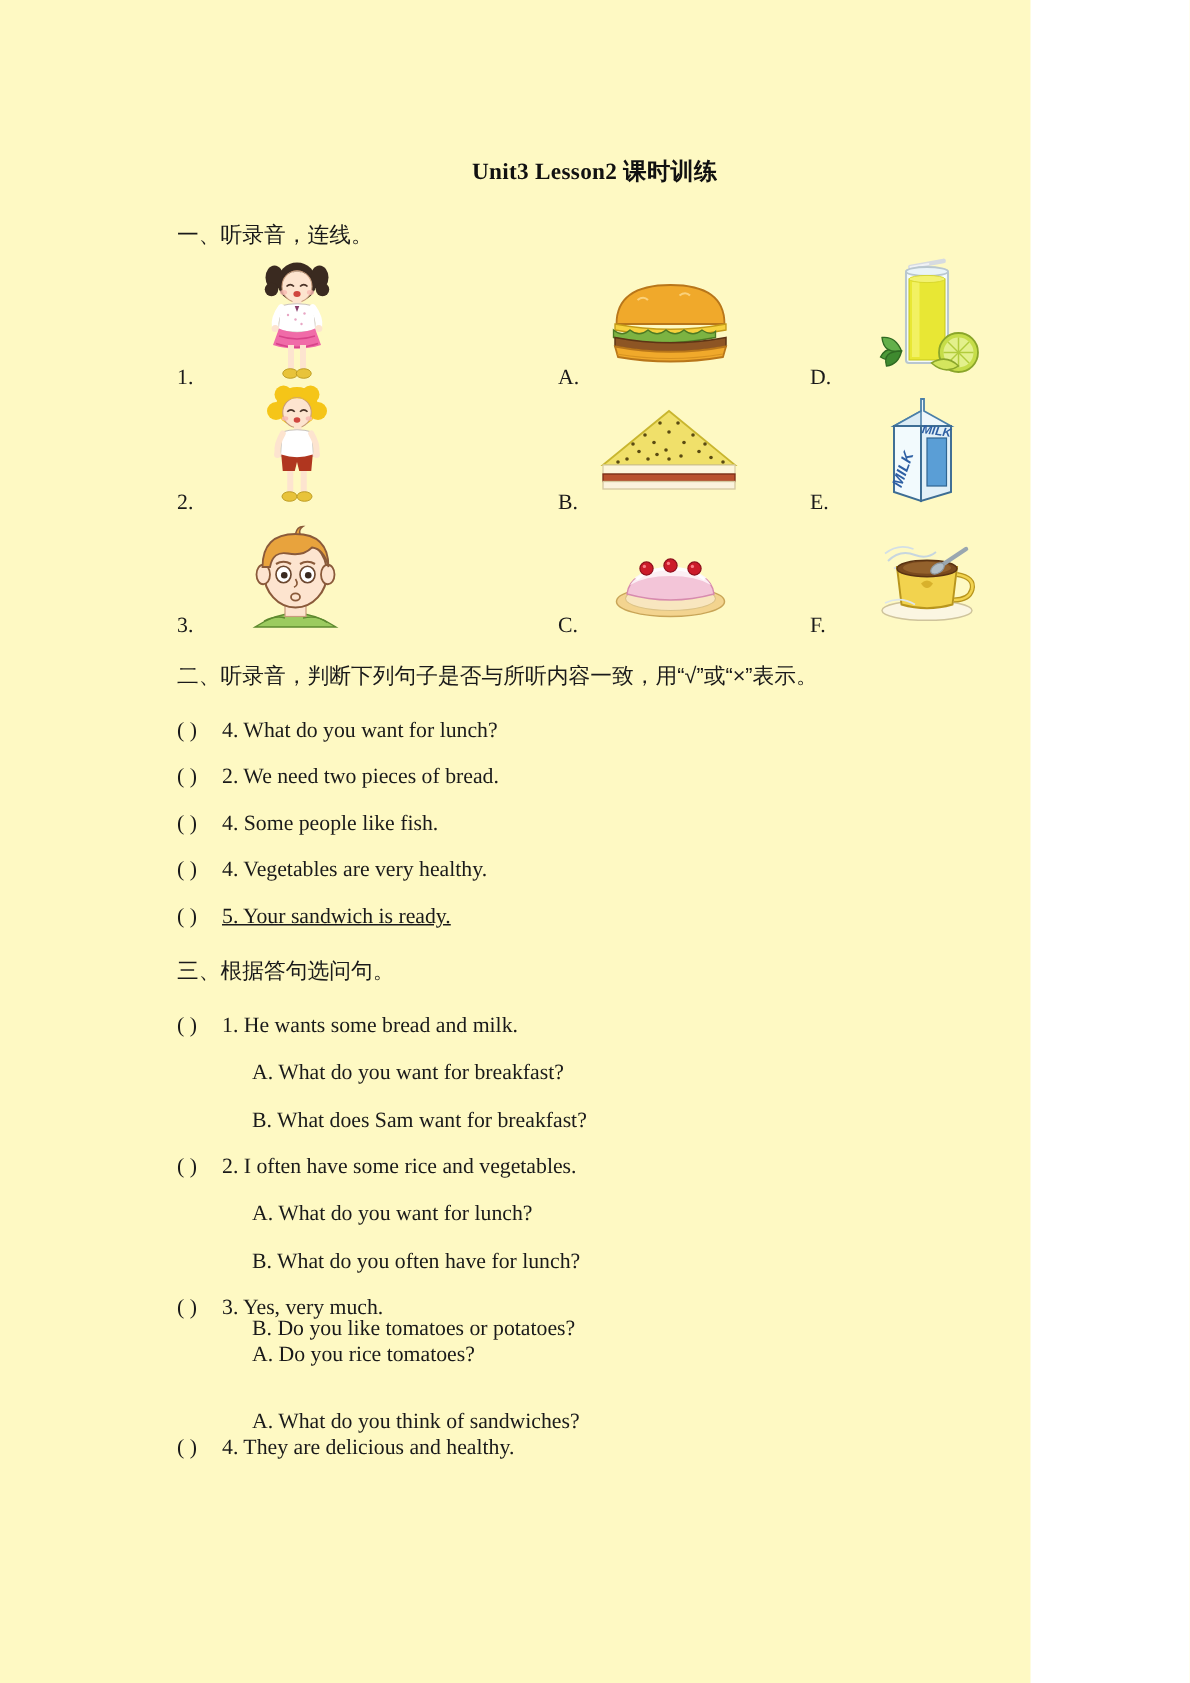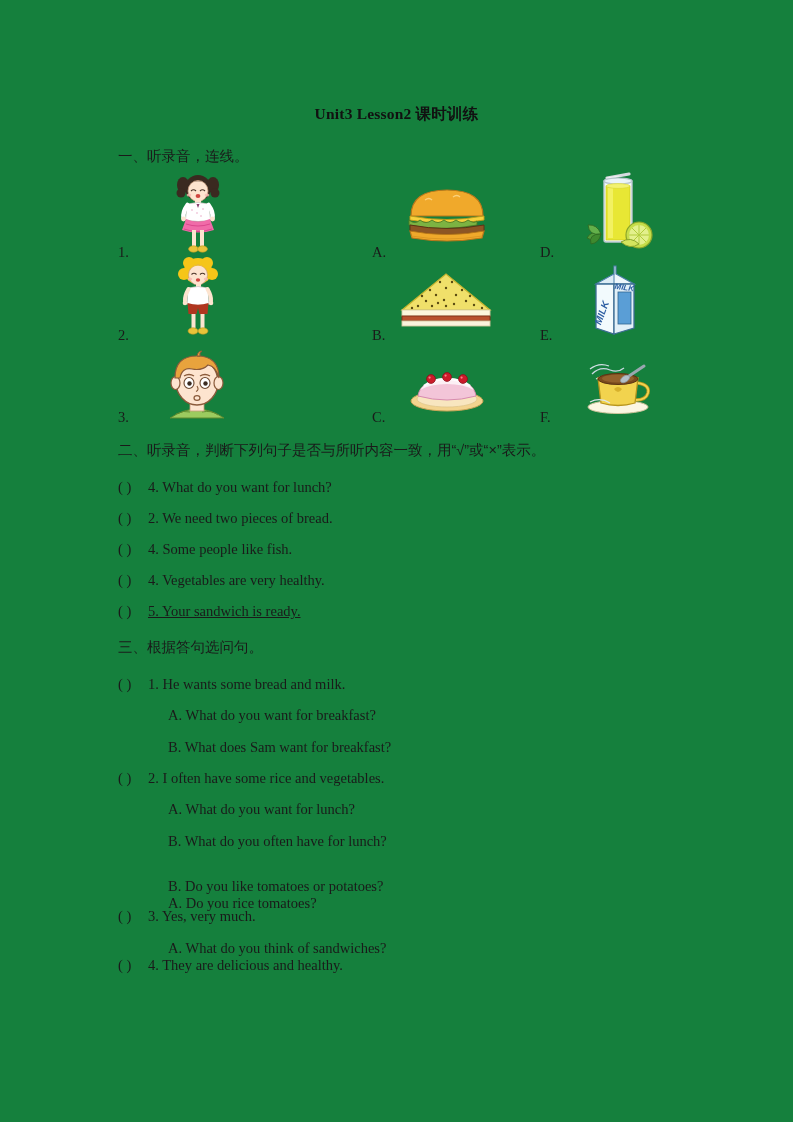--- a/index.html
+++ b/index.html
@@ -2,23 +2,23 @@
 <html><head>
 <meta charset="utf-8">
 <style>
   html, body {
     margin: 0;
     padding: 0;
     background: #ffffff;
   }
   .page {
     position: relative;
-    width: 793px;
+    width: 687px;
     height: 1122px;
-    background: #15803d;
+    background: #fef9c3;
     font-family: "Liberation Serif", "DejaVu Serif", serif;
     color: #1a1a1a;
     overflow: hidden;
   }
   .worksheet-title {
     position: absolute;
     left: 0;
     top: 104px;
     width: 793px;
     text-align: center;
@@ -387,21 +387,21 @@
   </div>
   <div class="opt-line" style="top:707px;">A. What do you want for breakfast?</div>
   <div class="opt-line" style="top:739px;">B. What does Sam want for breakfast?</div>
 
   <div class="q-line" style="top:770px;">
     <span class="paren">(    )</span><span>2. I often have some rice and vegetables.</span>
   </div>
   <div class="opt-line" style="top:801px;">A. What do you want for lunch?</div>
   <div class="opt-line" style="top:833px;">B. What do you often have for lunch?</div>
 
-  <div class="q-line" style="top:864px;margin-top:44px;">
+  <div class="q-line" style="top:864px;">
     <span class="paren">(    )</span><span>3. Yes, very much.</span>
   </div>
   <div class="opt-line" style="top:895px;">A. Do you rice tomatoes?</div>
   <div class="opt-line" style="top:878px;">B. Do you like tomatoes or potatoes?</div>
 
   <div class="q-line" style="top:957px;">
     <span class="paren">(    )</span><span>4. They are delicious and healthy.</span>
   </div>
   <div class="opt-line" style="top:940px;">A. What do you think of sandwiches?</div>
 

